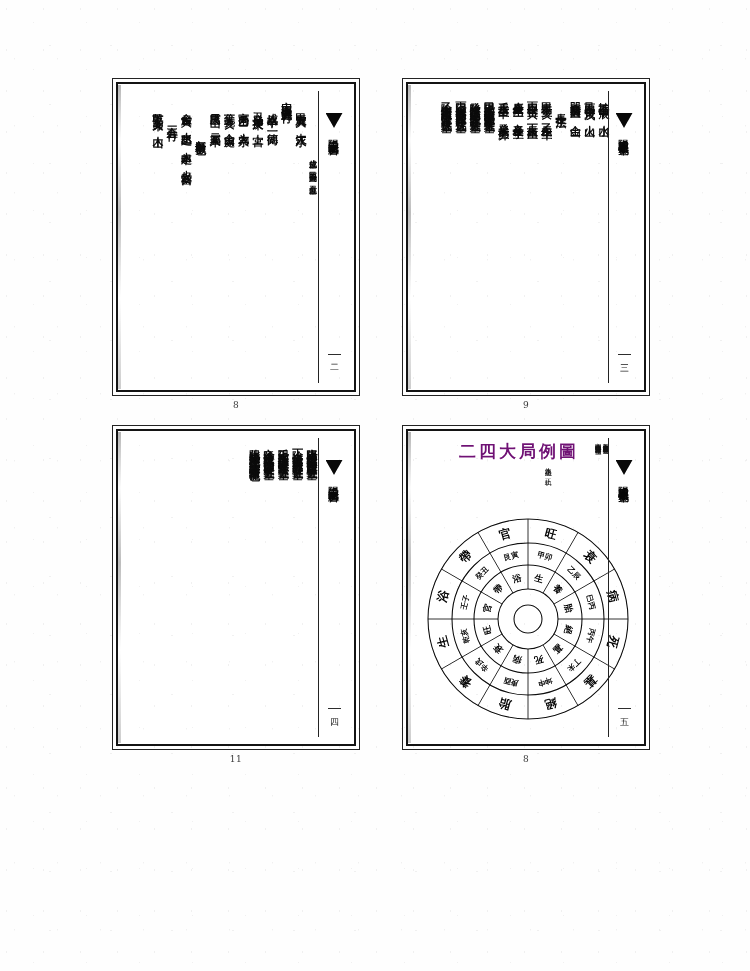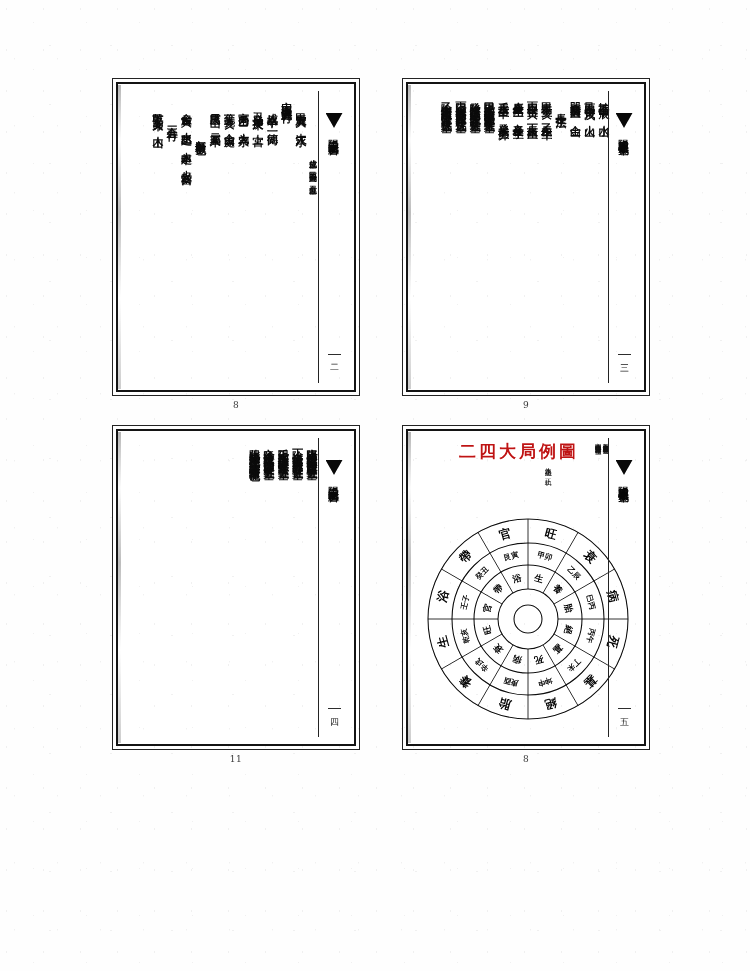--- a/index.html
+++ b/index.html
@@ -169,21 +169,21 @@
   .diagram-title {
     position: absolute;
     left: 28px;
     top: 6px;
     width: 160px;
     text-align: center;
     font-family: "DejaVu Serif", serif;
     font-size: 17px;
     font-weight: 700;
     letter-spacing: 3px;
-    color: #b91c1c;
+    color: #701a75;
   }
   .diagram-subnote {
     position: absolute;
     left: 132px;
     top: 28px;
     writing-mode: vertical-rl;
     text-orientation: upright;
     font-family: "DejaVu Serif", serif;
     font-size: 7px;
     line-height: 1.1;

